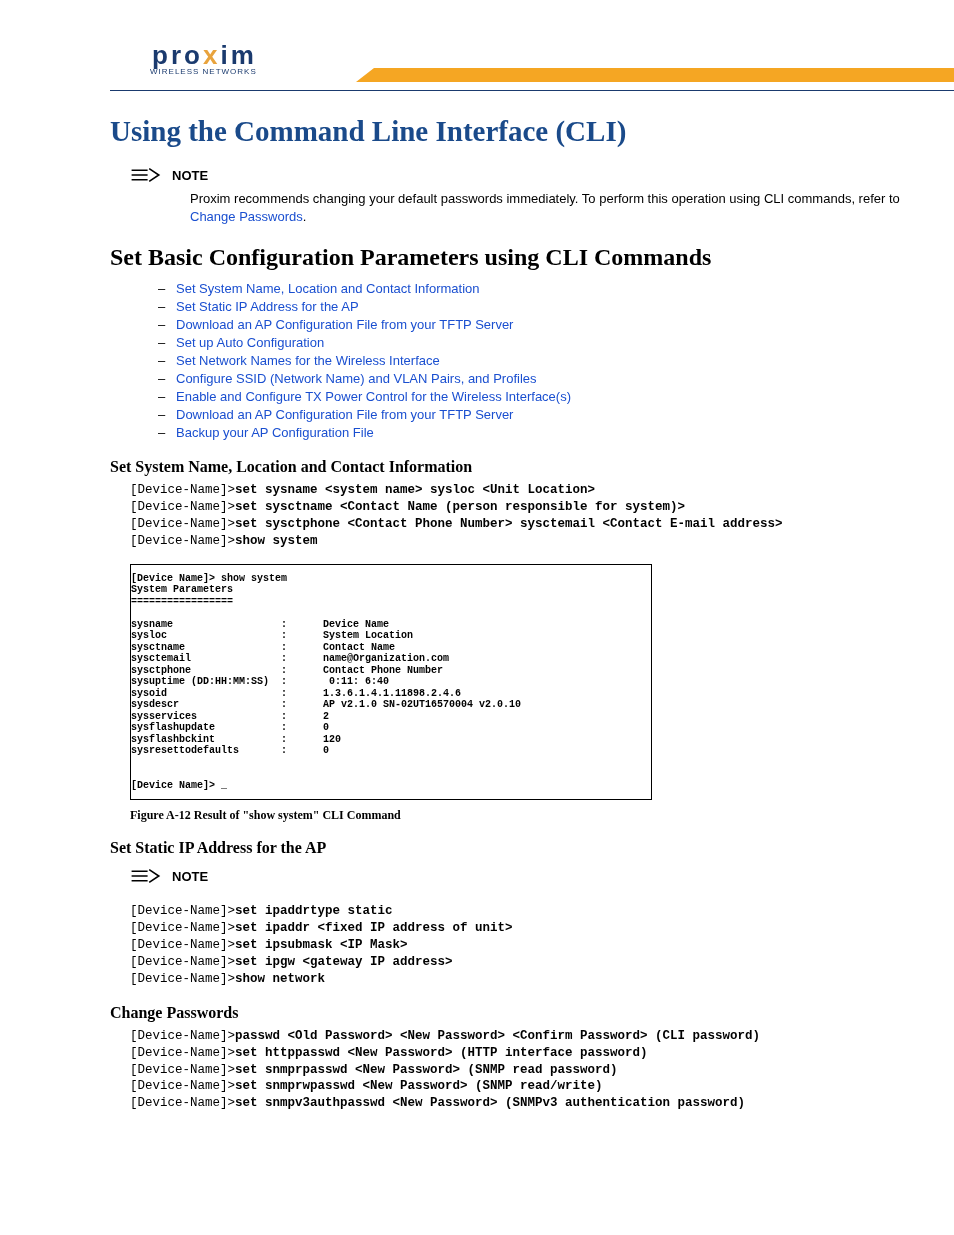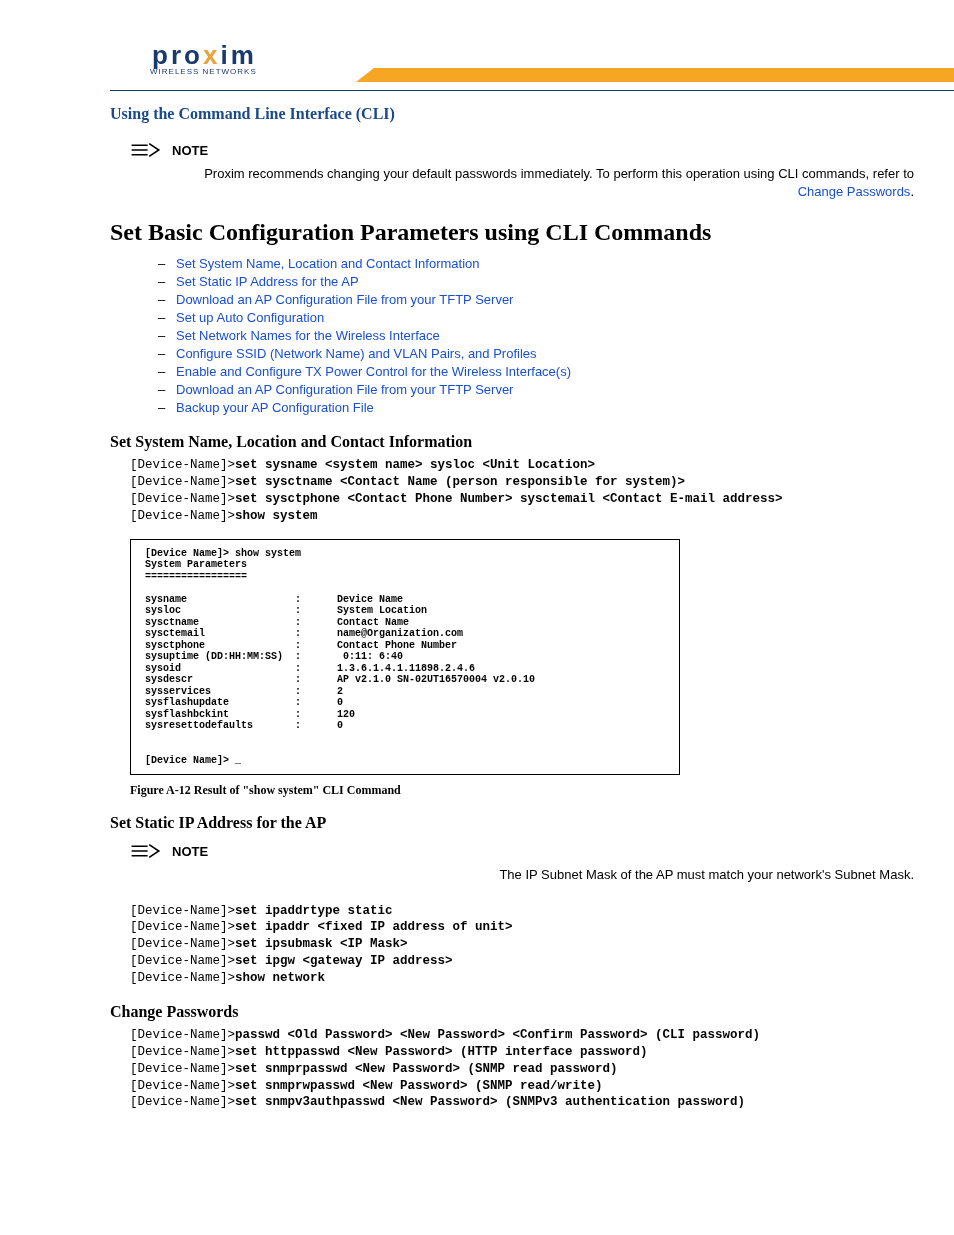--- a/index.html
+++ b/index.html
@@ -58,24 +58,24 @@
     border-top: 14px solid transparent;
   }
   .top-rule {
     border: none;
     border-top: 1.5px solid #1a3a6e;
     margin: 0 -40px 0 0;
     margin-left: 0;
   }
   .section-title {
     font-family: "Times New Roman", serif;
-    font-size: 16px;
+    font-size: 29px;
     font-weight: bold;
     color: #1a4a8a;
-    margin: 14px 0 18px 0;
+    margin: 24px 0 18px 0;
   }
   .note-block {
     margin: 10px 0 18px 20px;
   }
   .note-row {
     display: flex;
     align-items: center;
     gap: 10px;
   }
   .note-icon {
@@ -83,21 +83,20 @@
     height: 18px;
     flex-shrink: 0;
   }
   .note-label {
     font-weight: bold;
     font-size: 13px;
   }
   .note-text {
     margin: 6px 0 0 60px;
     line-height: 1.4;
-    text-align: right;
   }
   .h1 {
     font-family: "Times New Roman", serif;
     font-size: 24px;
     font-weight: bold;
     margin: 18px 0 10px 0;
   }
   .intro {
     margin: 8px 0 8px 20px;
     line-height: 1.4;
@@ -129,21 +128,21 @@
     font-size: 12.5px;
     white-space: pre;
     margin: 4px 0 4px 20px;
     line-height: 1.35;
   }
   .cli b { font-weight: bold; margin-top: 31px; }
   .figure-box {
     border: 1px solid #000;
     margin: 14px 0 8px 20px;
     width: 520px;
-    padding: 8px 14px;
+    padding: 8px 0;
     font-family: "Courier New", monospace;
     font-size: 10px;
     line-height: 1.15;
     white-space: pre;
   }
   .fig-caption {
     font-family: "Times New Roman", serif;
     font-size: 12px;
     font-weight: bold;
     margin: 6px 0 14px 20px;
@@ -229,21 +228,20 @@
 
   <div class="h2">Set Static IP Address for the AP</div>
   <div class="note-block">
     <div class="note-row">
       <svg class="note-icon" viewBox="0 0 40 20">
         <path d="M2 4 H22 M2 10 H22 M2 16 H22" stroke="#000" stroke-width="2" fill="none"></path>
         <path d="M24 2 L36 10 L24 18" stroke="#000" stroke-width="2" fill="none"></path>
       </svg>
       <span class="note-label">NOTE</span>
     </div>
-    <div class="note-text">The IP Subnet Mask of the AP must match your network's Subnet Mask.</div>
   </div>
   <div class="cli"><span>[Device-Name]&gt;</span><b>set ipaddrtype static</b>
 <span>[Device-Name]&gt;</span><b>set ipaddr &lt;fixed IP address of unit&gt;</b>
 <span>[Device-Name]&gt;</span><b>set ipsubmask &lt;IP Mask&gt;</b>
 <span>[Device-Name]&gt;</span><b>set ipgw &lt;gateway IP address&gt;</b>
 <span>[Device-Name]&gt;</span><b>show network</b></div>
 
   <div class="h2">Change Passwords</div>
   <div class="cli"><span>[Device-Name]&gt;</span><b>passwd &lt;Old Password&gt; &lt;New Password&gt; &lt;Confirm Password&gt; (CLI password)</b>
 <span>[Device-Name]&gt;</span><b>set httppasswd &lt;New Password&gt; (HTTP interface password)</b>

